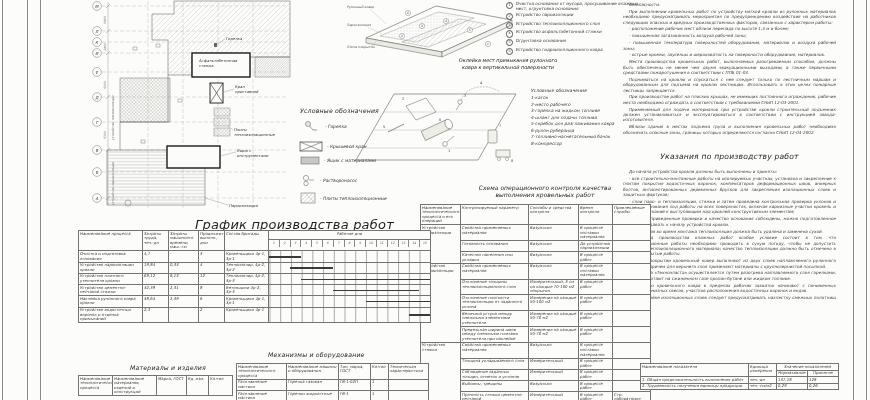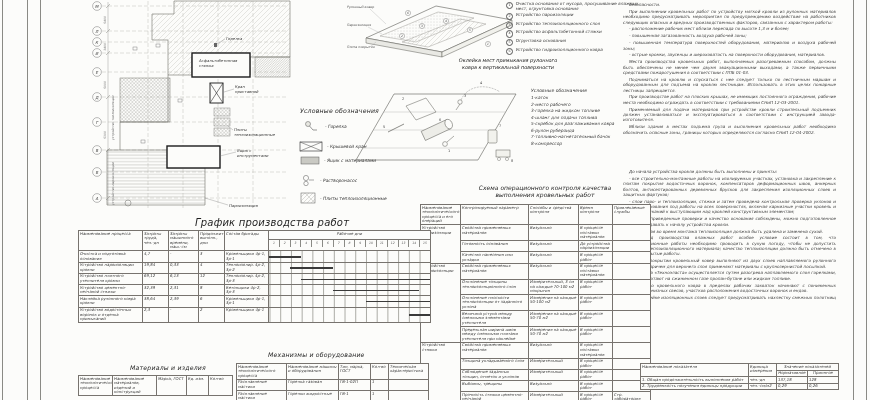--- a/index.html
+++ b/index.html
@@ -1,21 +1,21 @@
 <!DOCTYPE html>
 <html><head>
 <meta charset="utf-8">
 <style>
   html,body{margin:0;padding:0;background:#ddd;}
   .sheet{position:relative;width:870px;height:400px;background:#fcfcfa;overflow:hidden;
          font-family:"DejaVu Sans",sans-serif;font-style:italic;color:#333;}
   svg{overflow:visible;font-family:inherit;font-style:italic;}
   .frame-v{position:absolute;top:0;bottom:0;width:1px;background:#8a8a85;}
   .t{position:absolute;}
-  .title{position:absolute;font-size:10px;color:#1f1f1f;white-space:nowrap;letter-spacing:.2px;}
+  .title{position:absolute;font-size:13px;color:#1f1f1f;white-space:nowrap;letter-spacing:.2px;}
   .title-sm{font-size:6.2px;}
   .center{text-align:center;}
   .para{font-size:4.15px;line-height:1.28;color:#3c3c3c;text-align:justify;text-indent:6px;margin:0 0 1.6px 0;}
   .tbl{position:absolute;border-collapse:collapse;table-layout:fixed;background:#fcfcfa;}
   .tbl th,.tbl td{border:.5px solid #77736e;font-weight:normal;font-size:3.9px;line-height:1.18;
                   padding:.5px 1px;vertical-align:top;color:#3a3a3a;text-align:left;overflow:hidden;}
   .steps{position:absolute;left:506px;top:2px;width:133px;}
   .step{display:flex;gap:2.5px;margin-bottom:1.4px;font-size:4.2px;line-height:1.18;color:#3a3a3a;align-items:flex-start;}
   .step .num{flex:0 0 5.2px;height:5.2px;border:.5px solid #555;border-radius:50%;
              font-size:3.3px;line-height:5.2px;text-align:center;font-style:normal;color:#444;}
@@ -337,20 +337,21 @@
       <div class="para">- повышенная загазованность воздуха рабочей зоны;</div>
       <div class="para">- повышенная температура поверхностей оборудования, материалов и воздуха рабочей зоны;</div>
       <div class="para">- острые кромки, заусенцы и шероховатость на поверхности оборудования, материалов.</div>
       <div class="para">Места производства кровельных работ, выполняемых разогреваемым способом, должны быть обеспечены не менее чем двумя эвакуационными выходами, а также первичными средствами пожаротушения в соответствии с ППБ 01-03.</div>
       <div class="para">Подниматься на кровлю и спускаться с нее следует только по лестничным маршам и оборудованным для подъема на кровлю лестницам. Использовать в этих целях пожарные лестницы запрещается.</div>
       <div class="para">При производстве работ на плоских крышах, не имеющих постоянного ограждения, рабочие места необходимо ограждать в соответствии с требованиями СНиП 12-03-2001.</div>
       <div class="para">Применяемый для подачи материалов при устройстве кровли строительный подъемник должен устанавливаться и эксплуатироваться в соответствии с инструкцией завода-изготовителя.</div>
       <div class="para">Вблизи здания в местах подъема груза и выполнения кровельных работ необходимо обозначить опасные зоны, границы которых определяются согласно СНиП 12-04-2002.</div>
     </div>
 
+  <div class="title center" style="left:623px;top:152px;width:213px;font-size:7.6px">Указания по производству работ</div>
 
   <div class="txtcol" style="top:169px">
       <div class="para">До начала устройства кровли должны быть выполнены и приняты:</div>
       <div class="para">- все строительно-монтажные работы на изолируемых участках, установка и закрепление к плитам покрытия водосточных воронок, компенсаторов деформационных швов, анкерных болтов, антисептированных деревянных брусков для закрепления изоляционных слоев и защитных фартуков;</div>
       <div class="para">- слои паро- и теплоизоляции, стяжки и затем проведена контрольная проверка уклонов и ровности основания под работы на всех поверхностях, включая карнизные участки кровель и места примыканий к выступающим над кровлей конструктивным элементам;</div>
       <div class="para">Если все приведенные проверки и качество основания соблюдены, можно подготовленное основание сдавать к началу устройства кровли.</div>
       <div class="para">Замоченная во время монтажа теплоизоляция должна быть удалена и заменена сухой.</div>
       <div class="para">В период производства влажных работ особое условие состоит в том, что теплоизоляционные работы необходимо проводить в сухую погоду, чтобы не допустить замокания теплоизоляционного материала; качество теплоизоляции должно быть отмечено в актах на скрытые работы.</div>
       <div class="para">В новом покрытии кровельный ковер выполняют из двух слоев наплавляемого рулонного материала, причем для верхнего слоя применяют материалы с крупнозернистой посыпкой.</div>
       <div class="para">Приклейка «Техноэласта» осуществляется путем разогрева наплавляемого слоя горелками, которые работают на сжиженном газе пропан-бутане или жидком топливе.</div>

